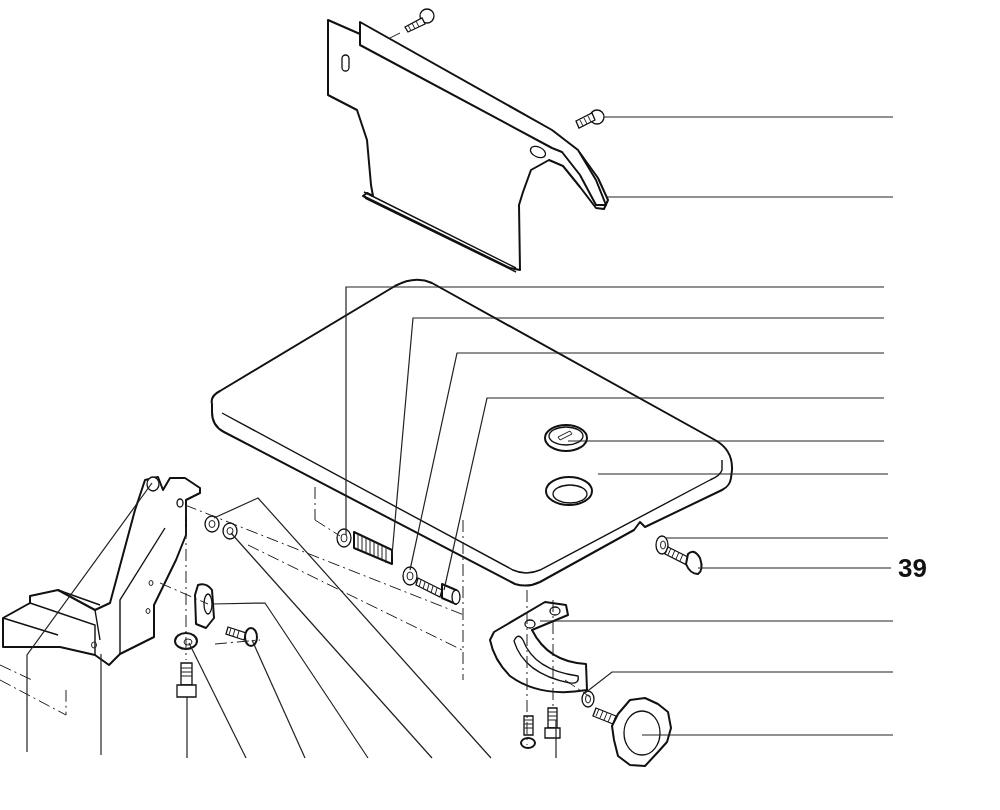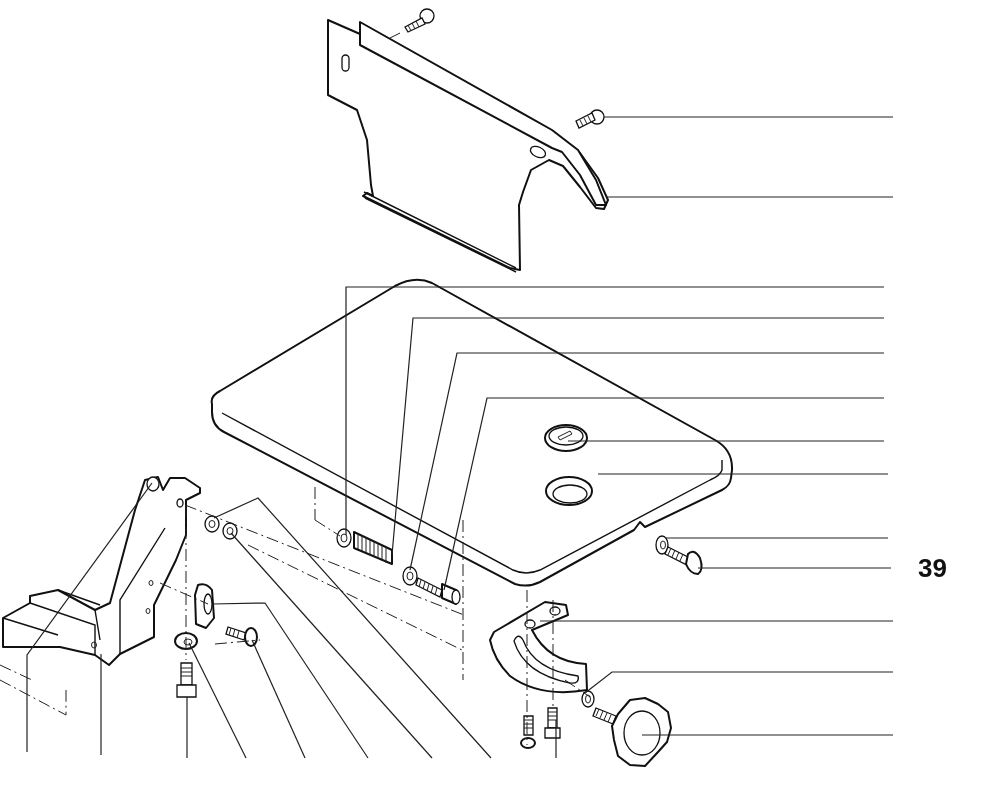--- a/index.html
+++ b/index.html
@@ -198,13 +198,13 @@
     <path class="lead" d="M187,697 L187,758"></path>
     <path class="lead" d="M189,643 L246,758"></path>
     <path class="lead" d="M252,640 L305,758"></path>
     <path class="lead" d="M212,604 L265,603 L368,758"></path>
     <path class="lead" d="M231,533 L432,758"></path>
     <path class="lead" d="M214,518 L258,498 L491,758"></path>
     <path class="lead" d="M556,720 L556,758"></path>
   </g>
 </svg>
 
-<div class="callout-number" style="left:898px; top:555px;margin-left:20px;">39</div>
+<div class="callout-number" style="left:898px; top:555px;">39</div>
 
 </body></html>

